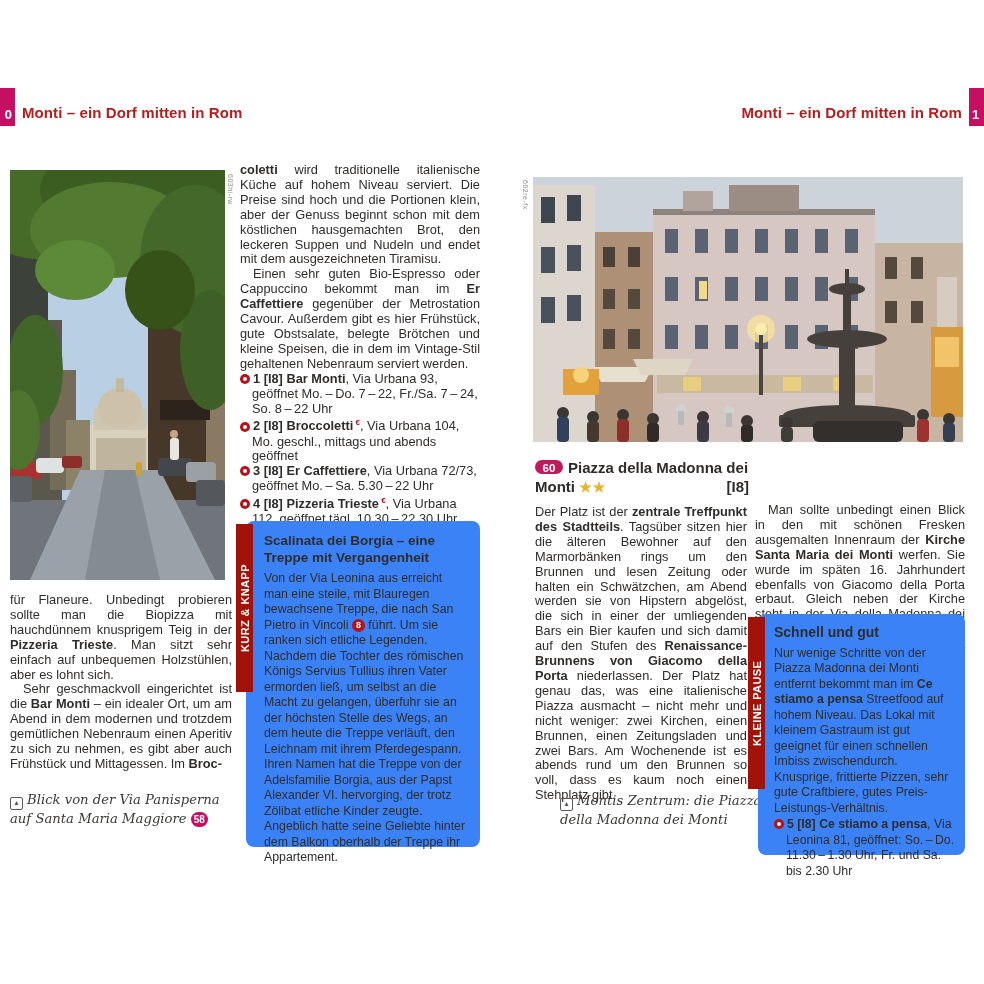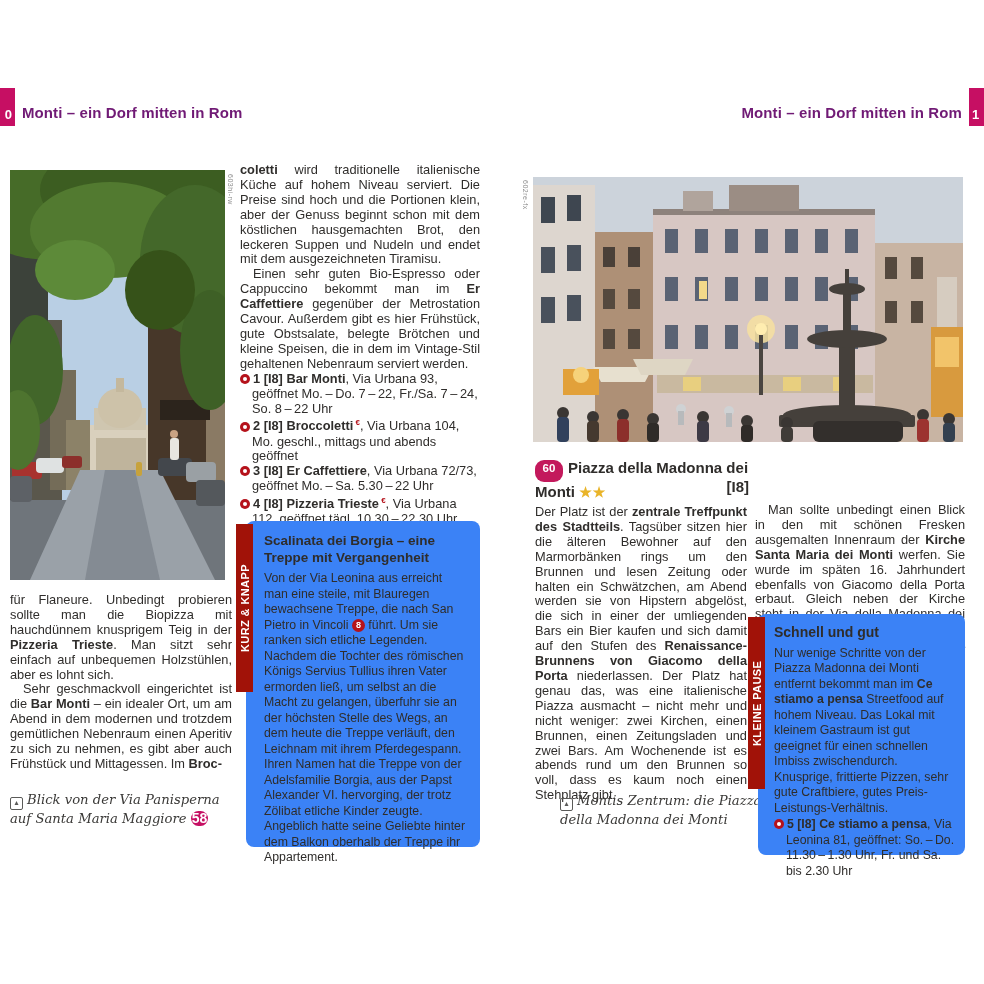--- a/index.html
+++ b/index.html
@@ -2,21 +2,21 @@
 <html lang="de"><head>
 <meta charset="utf-8">
 <style>
   html,body{margin:0;padding:0;background:#ffffff;}
   #page{position:relative;width:984px;height:984px;background:#ffffff;overflow:hidden;
         font-family:"Liberation Sans",sans-serif;color:#2f2d2b;}
 
   
   .hdr-box{position:absolute;top:88px;width:15px;height:38px;background:#c60f63;}
   .hdr-box .pg{position:absolute;bottom:4px;color:#fff;font-weight:bold;font-size:13px;}
-  .hdr-title{position:absolute;top:104px;font-size:15px;font-weight:bold;color:#701a75;letter-spacing:.1px;}
+  .hdr-title{position:absolute;top:104px;font-size:15px;font-weight:bold;color:#b91c1c;letter-spacing:.1px;}
 
   
   .body-col{position:absolute;font-size:12.8px;line-height:14.9px;text-align:justify;color:#2f2d2b;}
   .para{margin:0;}
   .indent{text-indent:13px;}
   .bd{font-weight:bold;}
   .sup{font-size:8px;vertical-align:super;color:#b5121b;font-weight:bold;}
 
   
   .poi-item{padding-left:12px;text-indent:-12px;text-align:left;margin:0;}
@@ -36,29 +36,29 @@
   .box-title{font-weight:bold;font-size:13.5px;line-height:16.5px;margin:0 0 5px 0;color:#2f2d2b;}
   .box-body{font-size:12.3px;line-height:15.5px;text-align:left;margin:0;}
 
   
   .caption{position:absolute;font-family:"DejaVu Serif","Liberation Serif",serif;
            font-style:italic;font-size:13.2px;line-height:17.5px;color:#3a3937;text-align:left;}
   .cap-icon{display:inline-block;width:11px;height:11px;border:1.4px solid #5a5a58;border-radius:2px;
            font-style:normal;font-size:8px;line-height:10px;text-align:center;color:#5a5a58;
            vertical-align:-1px;margin-right:4px;font-family:"Liberation Sans",sans-serif;}
   .cap-badge{display:inline-block;min-width:15px;height:15px;border-radius:9px;background:#c60f63;
-           color:#fff;font-size:14px;font-weight:bold;text-align:center;line-height:15px;
+           color:#fff;font-size:10px;font-weight:bold;text-align:center;line-height:15px;
            font-style:normal;font-family:"Liberation Sans",sans-serif;vertical-align:0px;padding:0 1px;}
 
   
   .credit{position:absolute;writing-mode:vertical-rl;font-size:7px;color:#8d8d8d;letter-spacing:.5px;}
 
   
   .sect-heading{position:absolute;font-size:15px;font-weight:bold;line-height:19px;color:#2f2d2b;}
-  .sect-badge{display:inline-block;min-width:24px;height:22px;border-radius:9px;background:#c3195c;
+  .sect-badge{display:inline-block;min-width:24px;height:14px;border-radius:9px;background:#c3195c;
            color:#fff;font-size:11.5px;font-weight:bold;text-align:center;line-height:16px;
            margin-right:5px;vertical-align:1px;padding:0 2px;}
   .stars{color:#e9b429;font-size:14px;letter-spacing:1px;}
   .gridref{position:absolute;right:0;bottom:0;font-weight:bold;}
 
   .photo-frame{position:absolute;overflow:hidden;}
   svg{display:block;}
 </style>
 </head>
 <body>

